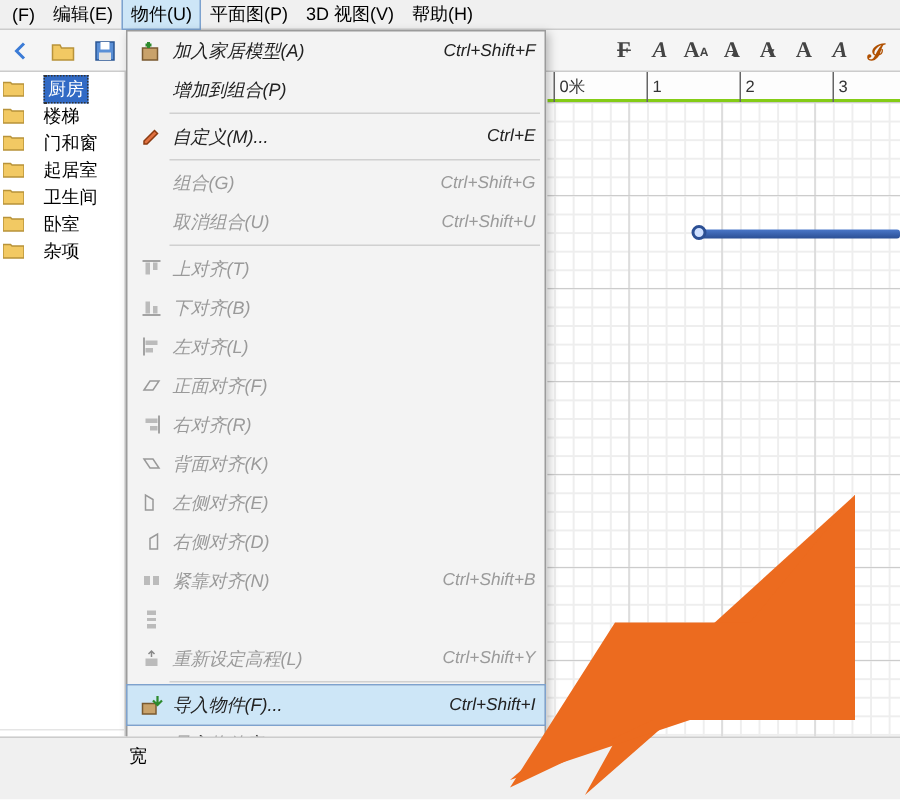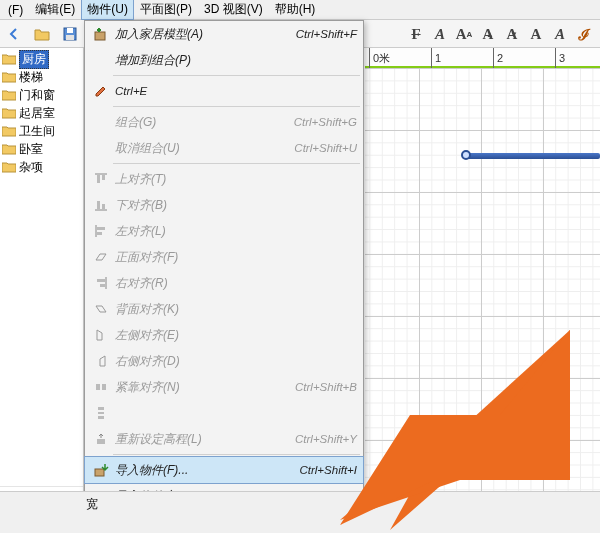--- a/index.html
+++ b/index.html
@@ -13,21 +13,21 @@
   
   .toolbar { height: 28px; display: flex; align-items: center; background: #f5f5f5; border-bottom: 1px solid #ccc; }
   .tb-btn { width: 24px; height: 24px; margin: 0 2px; display: flex; align-items: center; justify-content: center; }
   .tb-sep { width: 1px; height: 20px; background: #ccc; margin: 0 3px; }
 
   
   .main { display: flex; height: calc(100% - 48px - 42px); }
 
   
   .tree-panel { width: 84px; border-right: 1px solid #ccc; background: #fff; font-size: 12px; padding-top: 2px; }
-  .tree-item { display: flex; align-items: center; height: 18px; padding-left: 2px; gap: 3px; cursor: default; }
+  .tree-item { display: flex; align-items: center; height: 18px; padding-left: 2px; gap: 13px; cursor: default; }
   .tree-item.selected .label { background: #316ac5; color: #fff; padding: 0 2px; border: 1px dotted #333; }
   .tree-item .folder-ic { width: 14px; height: 12px; display: inline-block; }
 
   .folder-svg { width: 14px; height: 12px; display: block; }
 
   
   .tree-divider { border-top: 1px solid #e5e5e5; margin-top: 310px; }
 
   
   .canvas-wrap { flex: 1; position: relative; overflow: hidden; }
@@ -214,20 +214,21 @@
   </div>
 
   <div class="dd-sep"></div>
 
   <div class="dd-item">
     <span class="dd-icon">
         <svg width="16" height="16" viewBox="0 0 16 16">
           <path d="M3 11l7-7 2 2-7 7H3z" fill="#e07040" stroke="#8a3a10"></path>
         </svg>
       </span>
+    <span class="dd-label">自定义(M)...</span>
     <span class="dd-shortcut">Ctrl+E</span>
   </div>
 
   <div class="dd-sep"></div>
 
   <div class="dd-item disabled">
     <span class="dd-icon"></span>
     <span class="dd-label">组合(G)</span>
     <span class="dd-shortcut">Ctrl+Shift+G</span>
   </div>

